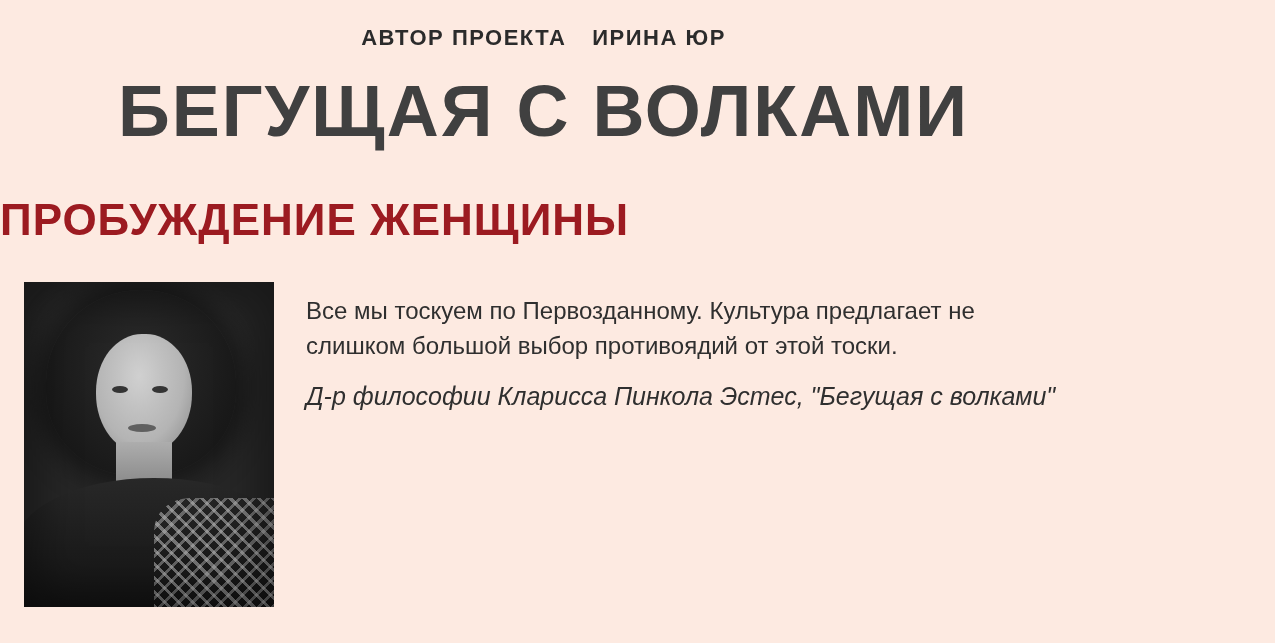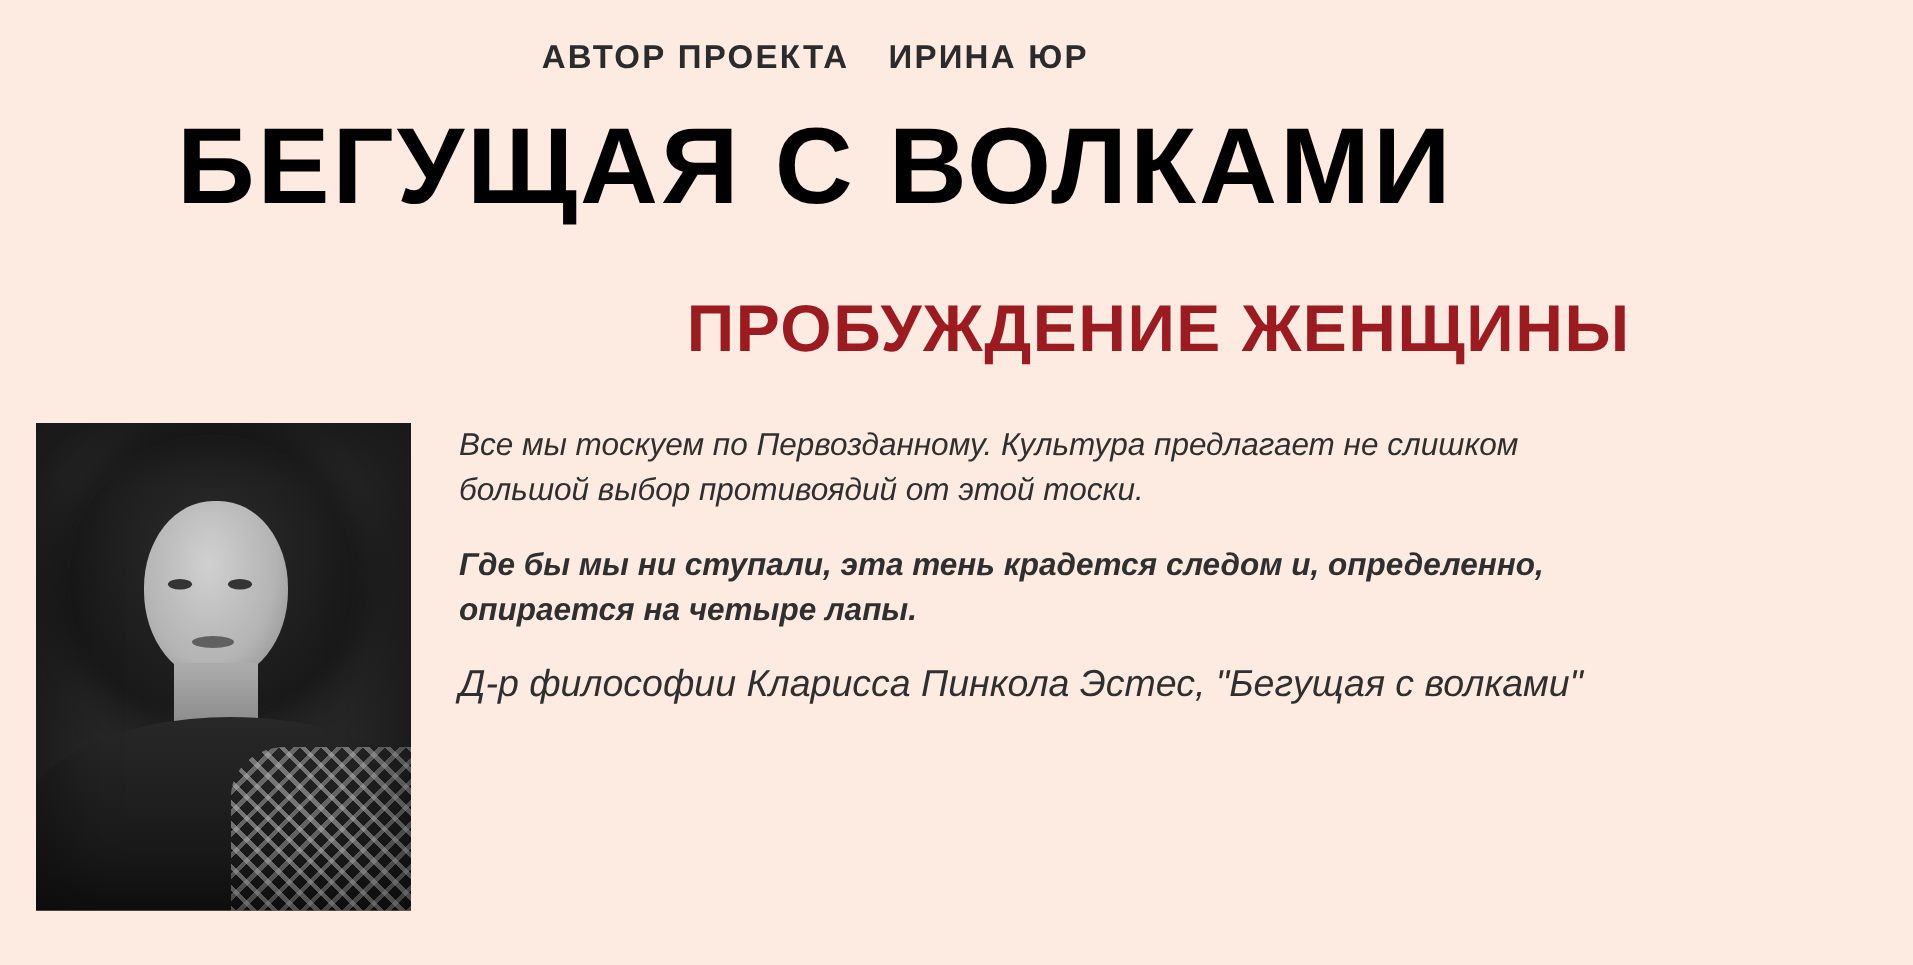--- a/index.html
+++ b/index.html
@@ -29,26 +29,26 @@
   }
   .eyebrow .gap {
     display: inline-block;
     width: 26px;
   }
   .title-main {
     text-align: center;
     font-size: 72px;
     line-height: 1.0;
     font-weight: bold;
-    color: #000000;
+    color: #404040;
     letter-spacing: 2px;
     margin-top: 24px;
   }
   .title-sub {
-    text-align: right;
+    text-align: left;
     font-size: 44px;
     font-weight: bold;
     color: #9c1b21;
     letter-spacing: 1px;
     margin-top: 24px;
   }
   .content {
     display: flex;
     align-items: flex-start;
     margin-top: 36px;
@@ -146,25 +146,24 @@
     position: absolute;
     inset: 0;
     box-shadow: inset 0 0 40px 16px rgba(0,0,0,0.35);
   }
   .text-col {
     flex: 1;
     padding-right: 30px;
     max-width: 860px;
   }
   .para {
-    font-size: 21px;
+    font-size: 24px;
     line-height: 1.45;
     color: #2f2f2f;
-    font-style: italic;
-    margin: 0 0 19px 0;
+    margin: 12px 0 19px 0;
   }
   .para b {
     font-weight: bold;
   }
   .para.strong {
     font-weight: bold;
   }
   .credit {
     font-size: 25px;
     font-style: italic;
@@ -197,18 +196,17 @@
         <div class="mouth"></div>
         <div class="neck"></div>
         <div class="shoulders"></div>
         <div class="lace"></div>
         <div class="vignette"></div>
       </div>
     </div>
 
     <div class="text-col">
       <p class="para">Все мы тоскуем по Первозданному. Культура предлагает не слишком большой выбор противоядий от этой тоски.</p>
-      <p class="para strong">Где бы мы ни ступали, эта тень крадется следом и, определенно, опирается на четыре лапы.</p>
       <p class="credit">Д-р философии Кларисса Пинкола Эстес, "Бегущая с волками"</p>
     </div>
 
   </div>
 </div>
 
 </body></html>

